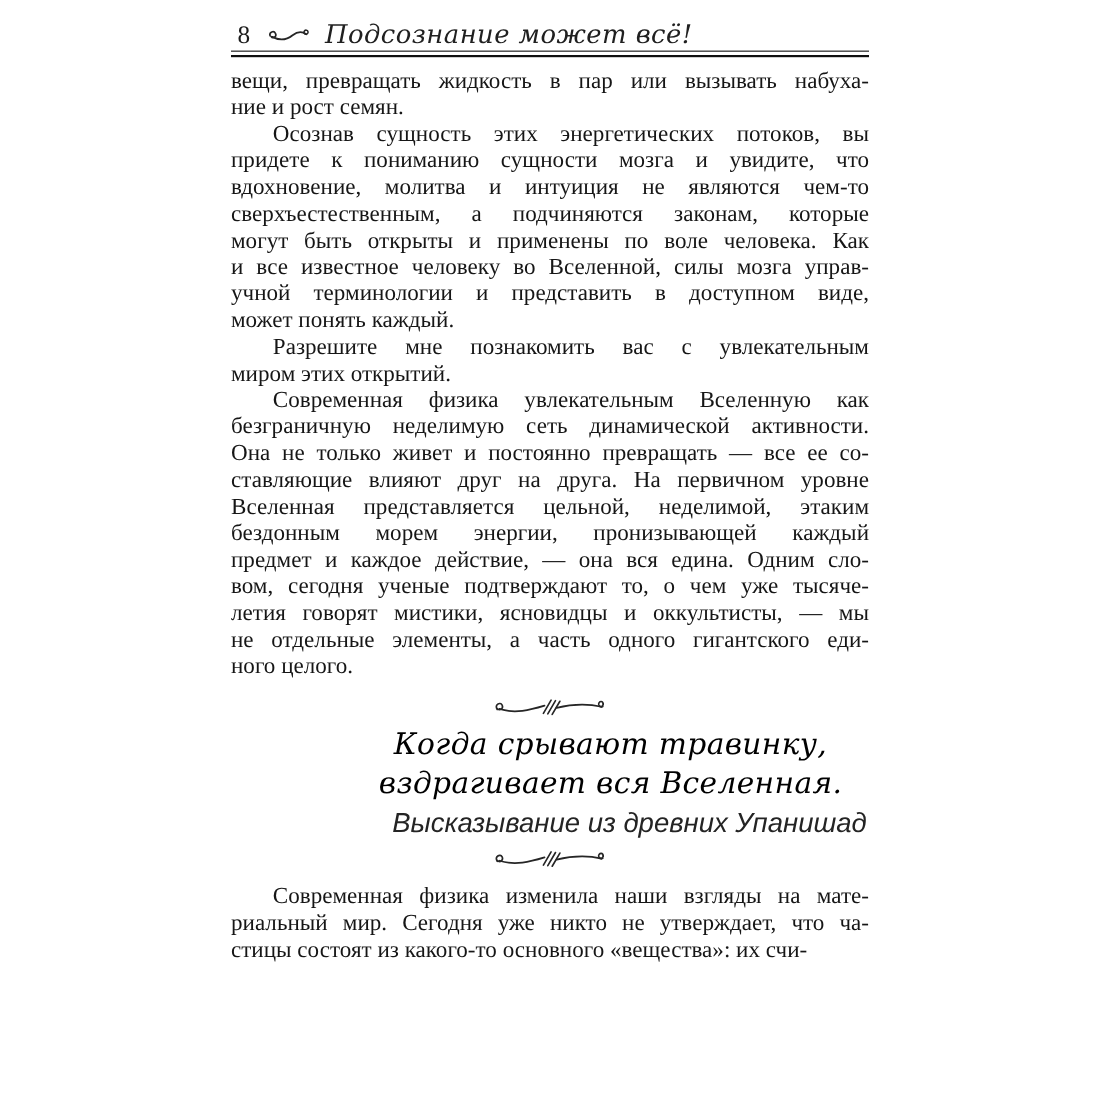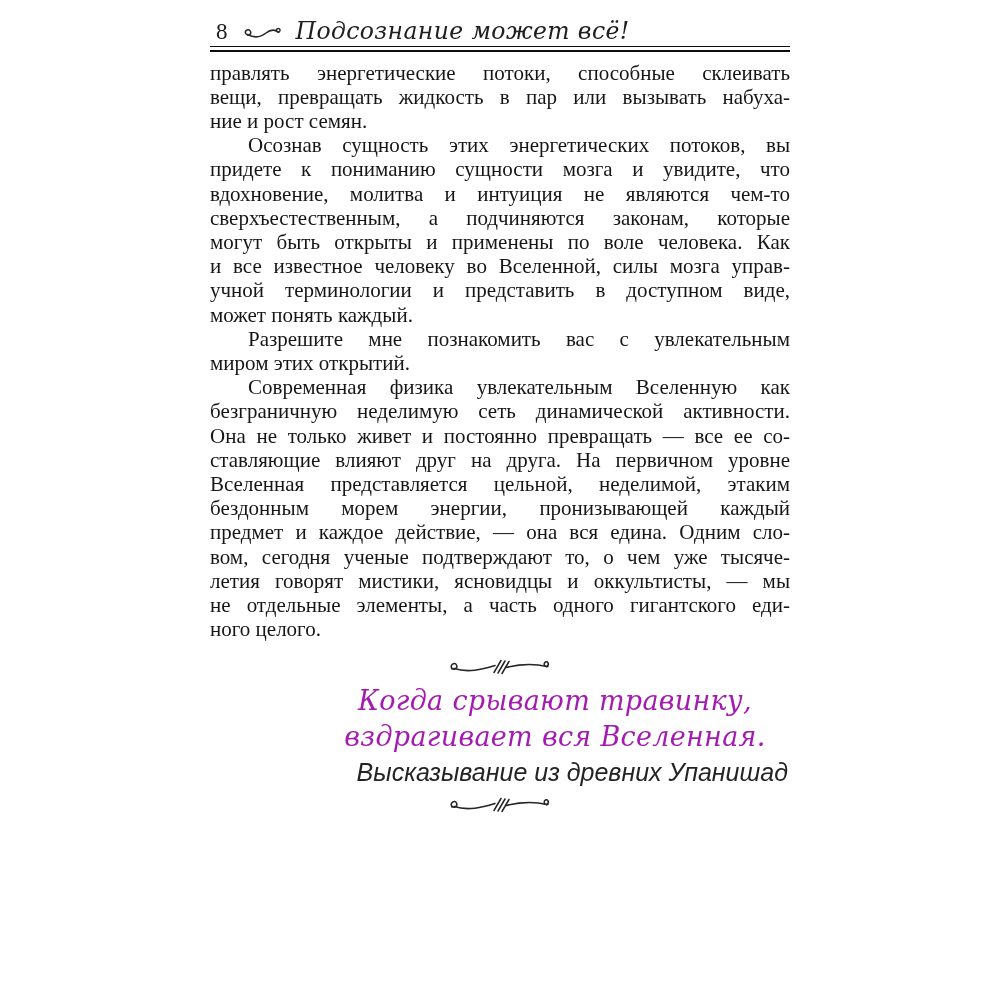--- a/index.html
+++ b/index.html
@@ -60,21 +60,21 @@
     justify-content:center;
     margin-top:15px;
     height:22px;
   }
   .divider.bottom { margin-top:4px; }
   .quote-line {
     font-style:italic;
     font-family:"DejaVu Serif", serif;
     font-size:27px;
     line-height:36px;
-    color:#a21caf;
+    color:#000000;
     letter-spacing:0.3px;
   }
   .q1 { margin-left:148px; margin-top:5px; }
   .q2 { margin-left:110px;text-align:center; }
   .attribution {
     font-style:italic;
     font-family:Liberation Sans, sans-serif;
     font-size:25px;
     line-height:35px;
     text-align:right;
@@ -97,21 +97,20 @@
           <path d="M4.5 9.5 C 3.5 6, 8 4.5, 9.5 7.5 C 10.8 10.2, 7 12.5, 5.5 10.2" stroke-width="1.5"></path>
           <path d="M6.5 10.5 C 14 14.5, 20 13, 25 9 C 29.5 5.5, 34 5.5, 37.5 8.2" stroke-width="1.6"></path>
           <path d="M38.8 7.2 C 40 4.8, 36.6 3.2, 35.4 5.8 C 34.8 7.4, 36.8 8.6, 38.2 7.8" stroke-width="1.4"></path>
         </svg>
       </span>
       <span class="running-title">Подсознание может всё!</span>
     </div>
     <div class="rule"></div>
 
     <div class="bodytext">
-      <div class="line">правлять энергетические потоки, способные склеивать</div>
       <div class="line">вещи, превращать жидкость в пар или вызывать набуха-</div>
       <div class="line pend">ние и рост семян.</div>
 
       <div class="line ind">Осознав сущность этих энергетических потоков, вы</div>
       <div class="line">придете к пониманию сущности мозга и увидите, что</div>
       <div class="line">вдохновение, молитва и интуиция не являются чем-то</div>
       <div class="line">сверхъестественным, а подчиняются законам, которые</div>
       <div class="line">могут быть открыты и применены по воле человека. Как</div>
       <div class="line">и все известное человеку во Вселенной, силы мозга управ-</div>
       <div class="line">учной терминологии и представить в доступном виде,</div>
@@ -148,15 +147,20 @@
     <div class="divider bottom">
       <svg width="110" height="22" viewBox="0 0 110 22">
         <path d="M7 13 C 4.5 9, 9.5 5.5, 11.5 9 C 13 12, 9 14.8, 7.2 12.2" stroke-width="1.5"></path>
         <path d="M9 12.5 C 23 17, 37 13.5, 50 9.5" stroke-width="1.6"></path>
         <path d="M49 16.5 L 56 4.5 M53 17 L 60 5 M57 17.5 L 64 5.5" stroke-width="1.5"></path>
         <path d="M61 11.5 C 75 8, 89 7.5, 102 10.5" stroke-width="1.6"></path>
         <path d="M101.5 10.8 C 105.5 8, 102 3.8, 99.6 6.8 C 98.2 8.8, 100.4 11.4, 103 10.2" stroke-width="1.5"></path>
       </svg>
     </div>
 
+    <div class="bodytext after-quote">
+      <div class="line ind">Современная физика изменила наши взгляды на мате-</div>
+      <div class="line">риальный мир. Сегодня уже никто не утверждает, что ча-</div>
+      <div class="line pend">стицы состоят из какого-то основного «вещества»: их счи-</div>
+    </div>
 
   </div>
 </div>
 
 </body></html>

